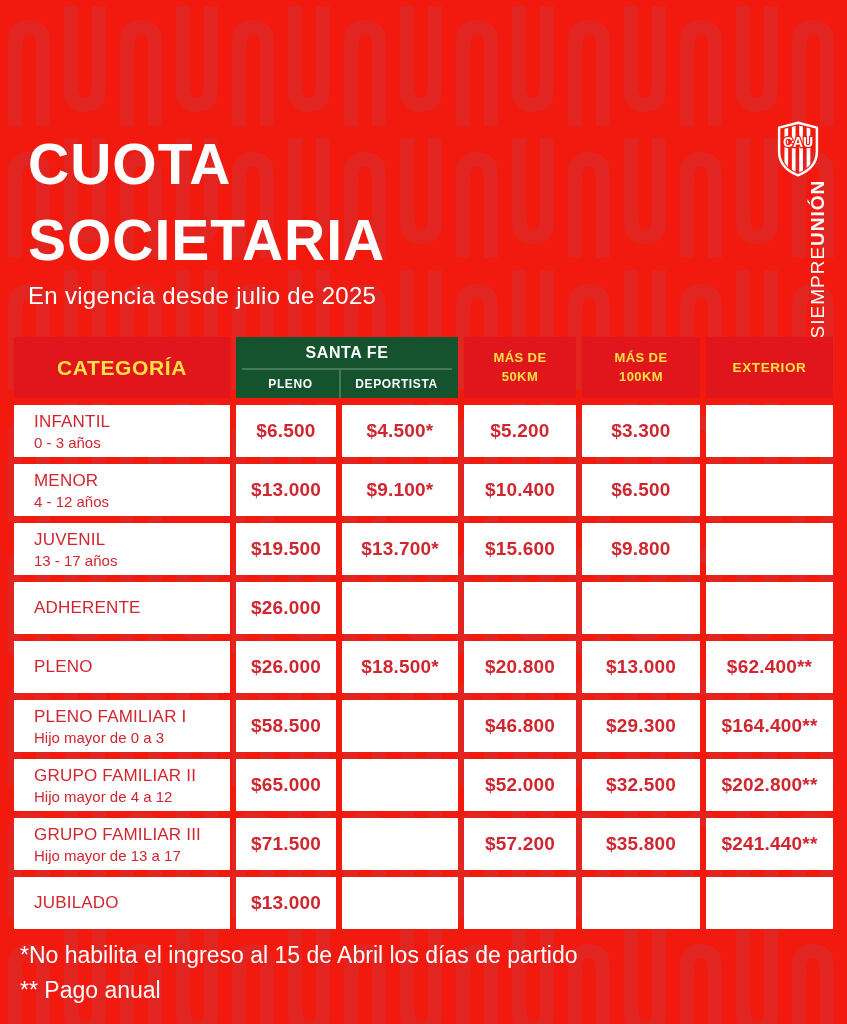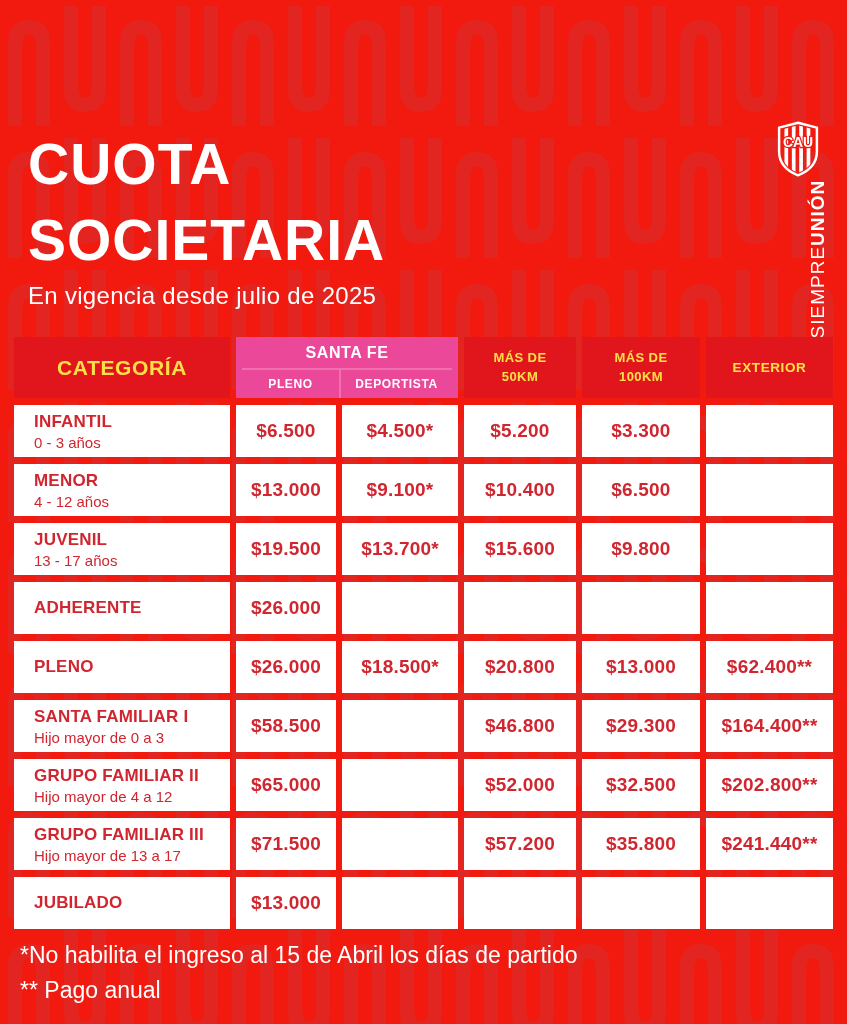--- a/index.html
+++ b/index.html
@@ -36,21 +36,21 @@
     grid-template-columns: 216px 100px 116px 112px 118px 127px;
     grid-template-rows: 61px repeat(9, 52px);
     gap: 7px 6px;
   }
   .hcell {
     background: #e1161d; color: #fde047;
     display: flex; flex-direction: column; align-items: center; justify-content: center;
     text-align: center; font-weight: bold;
   }
   .hcell-category { font-size: 21px; letter-spacing: 0.6px; }
-  .santafe-group { background: #ec4899; color: #fff; display: flex; flex-direction: column; }
+  .santafe-group { background: #14532d; color: #fff; display: flex; flex-direction: column; }
   .santafe-top {
     height: 31px; display: flex; align-items: center; justify-content: center;
     font-size: 16px; font-weight: bold; letter-spacing: 0.6px;
   }
   .santafe-bottom {
     flex: 1; display: flex; border-top: 2px solid rgba(255,255,255,0.22);
     margin: 0 6px;
   }
   .santafe-sub {
     display: flex; align-items: center; justify-content: center;
@@ -59,21 +59,21 @@
   .santafe-sub.first { width: 97px; }
   .santafe-sub.second { flex: 1; border-left: 2px solid rgba(255,255,255,0.22); }
   .hcell-twoline { font-size: 13px; line-height: 1.4; letter-spacing: 0.4px; }
   .hcell-exterior { font-size: 13.5px; letter-spacing: 0.6px; }
 
   .cell { background: #ffffff; color: #d02630; }
   .cat-cell {
     display: flex; flex-direction: column; justify-content: center;
     align-items: flex-start; padding-left: 20px;
   }
-  .cat-name { font-size: 17px; font-weight: bold; letter-spacing: 0.2px; }
+  .cat-name { font-size: 17px; font-weight: normal; letter-spacing: 0.2px; }
   .cat-sub { font-size: 15px; font-weight: 400; margin-top: 2px; }
   .cat-sub:empty { display: none; }
   .price-cell {
     display: flex; align-items: center; justify-content: center;
     font-size: 19px; font-weight: bold; letter-spacing: 0.2px; text-align: center;
   }
 
   
   .footnotes { position: absolute; left: 20px; top: 938px; color: #fff; font-size: 23px; line-height: 1.5; }
 </style>
@@ -184,21 +184,21 @@
       <span class="cat-name">PLENO</span>
 
     </div>
     <div class="cell price-cell">$26.000</div>
     <div class="cell price-cell">$18.500*</div>
     <div class="cell price-cell">$20.800</div>
     <div class="cell price-cell">$13.000</div>
     <div class="cell price-cell">$62.400**</div>
 
     <div class="cell cat-cell">
-      <span class="cat-name">SANTA FAMILIAR I</span>
+      <span class="cat-name">PLENO FAMILIAR I</span>
       <span class="cat-sub">Hijo mayor de 0 a 3</span>
     </div>
     <div class="cell price-cell">$58.500</div>
     <div class="cell price-cell"></div>
     <div class="cell price-cell">$46.800</div>
     <div class="cell price-cell">$29.300</div>
     <div class="cell price-cell">$164.400**</div>
 
     <div class="cell cat-cell">
       <span class="cat-name">GRUPO FAMILIAR II</span>

